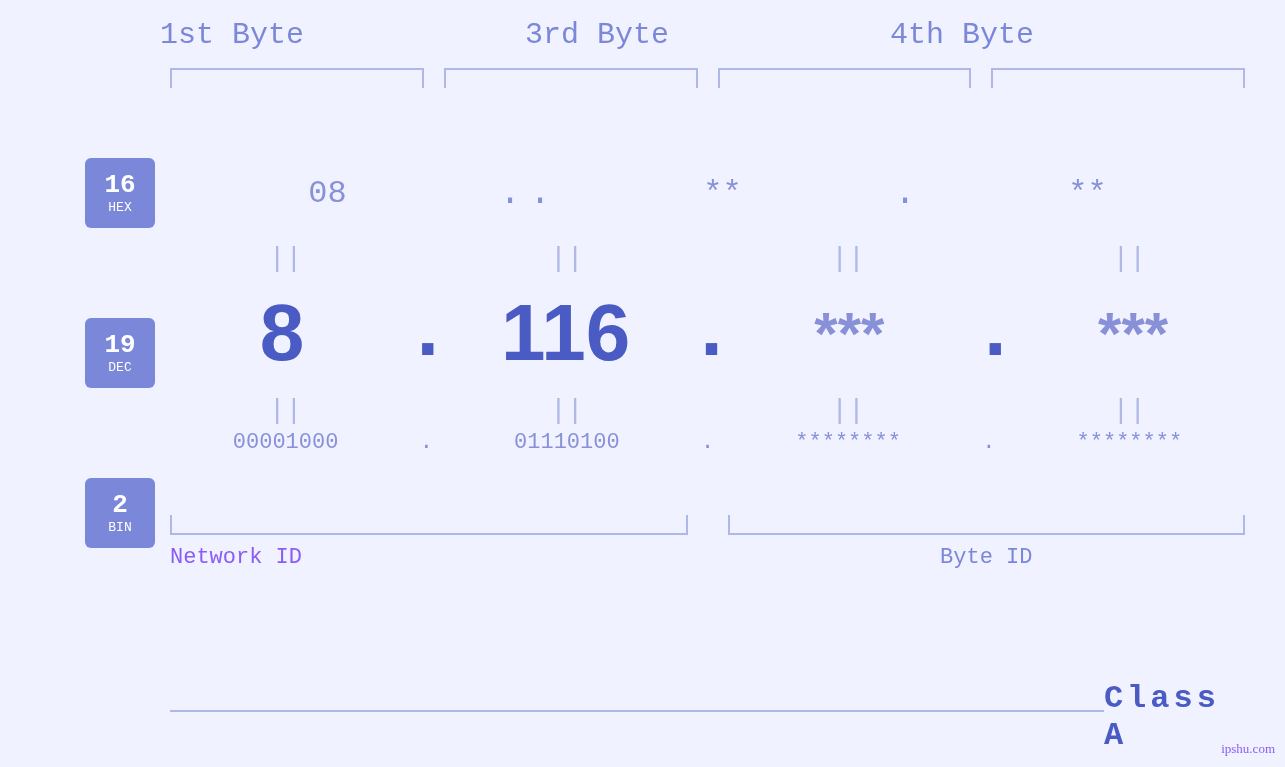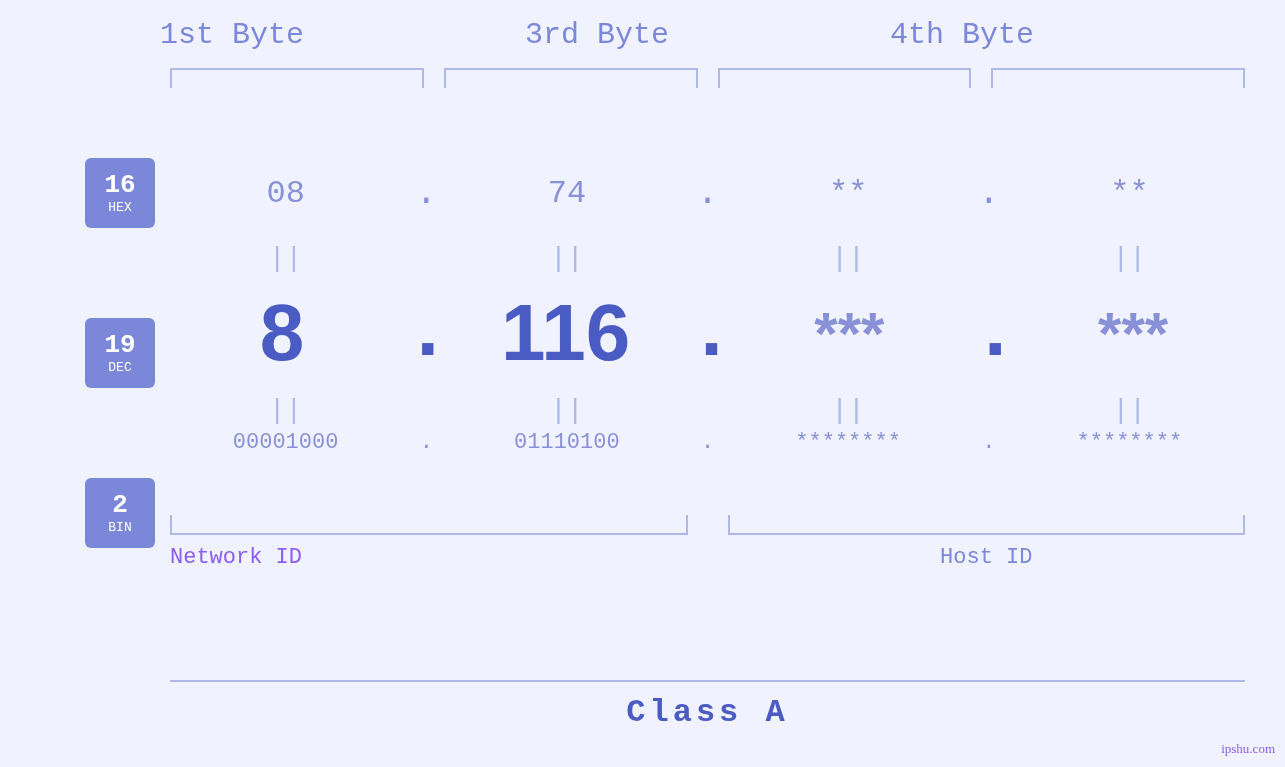--- a/index.html
+++ b/index.html
@@ -172,23 +172,20 @@
   <div class="bracket"></div>
 </div>
 
 <div style="position:absolute; top:148px; left:160px; right:30px; display:flex; align-items:center; height:90px;">
   <div class="cell">
     <span class="hex-val">08</span>
   </div>
   <div class="dot-cell">
     <span class="hex-val" style="font-size:36px;">.</span>
   </div>
-  <div class="cell">
-    <span class="hex-val">74</span>
-  </div>
   <div class="dot-cell">
     <span class="hex-val" style="font-size:36px;">.</span>
   </div>
   <div class="cell">
     <span class="hex-val asterisk">**</span>
   </div>
   <div class="dot-cell">
     <span class="hex-val" style="font-size:36px;">.</span>
   </div>
   <div class="cell">
@@ -268,21 +265,21 @@
 
   <div style="width:calc(50% - 20px); height:20px; border-bottom:2px solid #b0b8e8; border-left:2px solid #b0b8e8; border-right:2px solid #b0b8e8;"></div>
   <div style="width:40px;"></div>
 
   <div style="flex:1; height:20px; border-bottom:2px solid #b0b8e8; border-left:2px solid #b0b8e8; border-right:2px solid #b0b8e8;"></div>
 </div>
 
 <div style="position:absolute; top:545px; left:170px; right:40px; display:flex;">
   <div style="width:calc(50% - 20px); color:#8b5cf6; font-size:22px; font-family:'Courier New',Courier,monospace;">Network ID</div>
   <div style="width:40px;"></div>
-  <div style="flex:1; text-align:center; color:#7b87d8; font-size:22px; font-family:'Courier New',Courier,monospace;">Host ID</div>
-</div>
-
-<div style="position:absolute; top:680px; left:170px; right:40px; display:flex; flex-direction:column; align-items:center;">
+  <div style="flex:1; text-align:center; color:#7b87d8; font-size:22px; font-family:'Courier New',Courier,monospace;">Byte ID</div>
+</div>
+
+<div style="position:absolute; top:680px; left:170px; right:40px; display:flex; flex-direction:row; align-items:center;">
   <div style="width:100%; border-top:2px solid #b0b8e8; margin-bottom:12px;"></div>
   <span style="color:#4a5bc4; font-size:32px; font-family:'Courier New',Courier,monospace; font-weight:bold; letter-spacing:4px;">Class A</span>
 </div>
 
 <div class="watermark">ipshu.com</div>
 
 </body></html>

